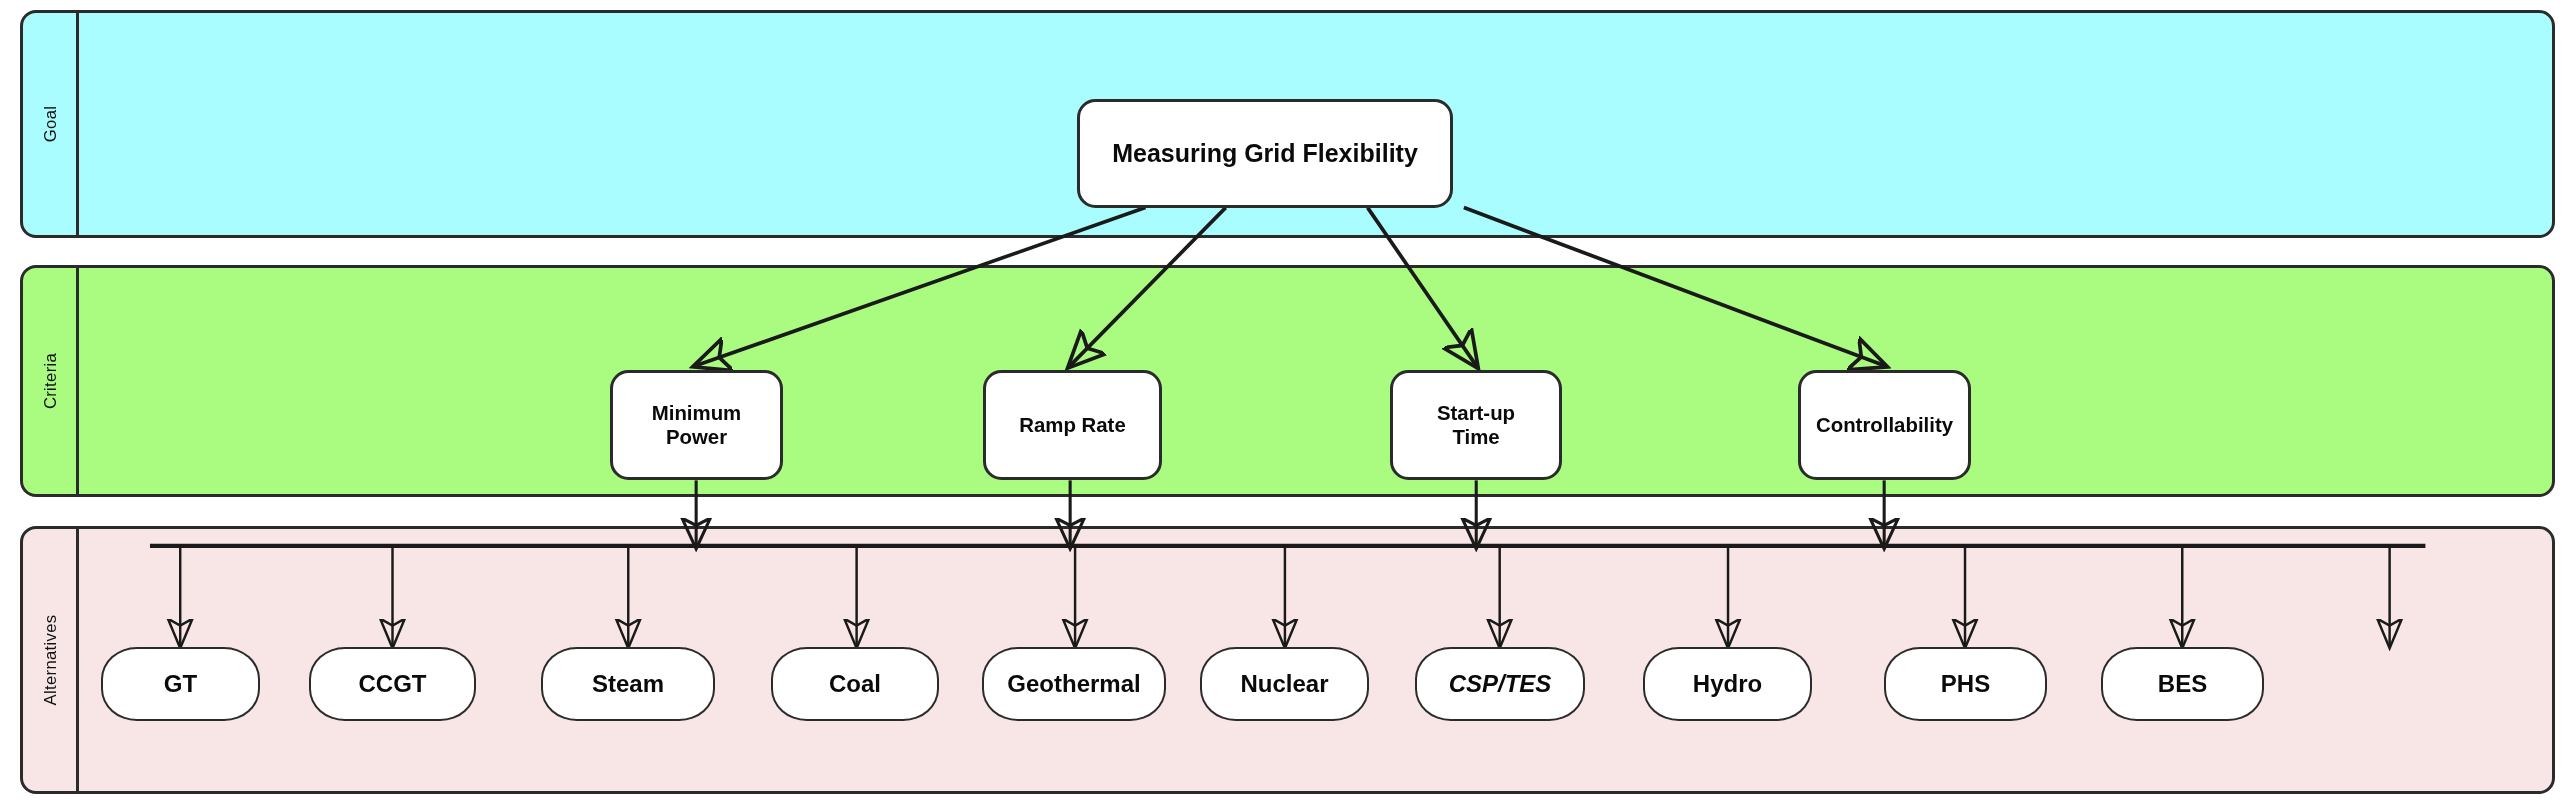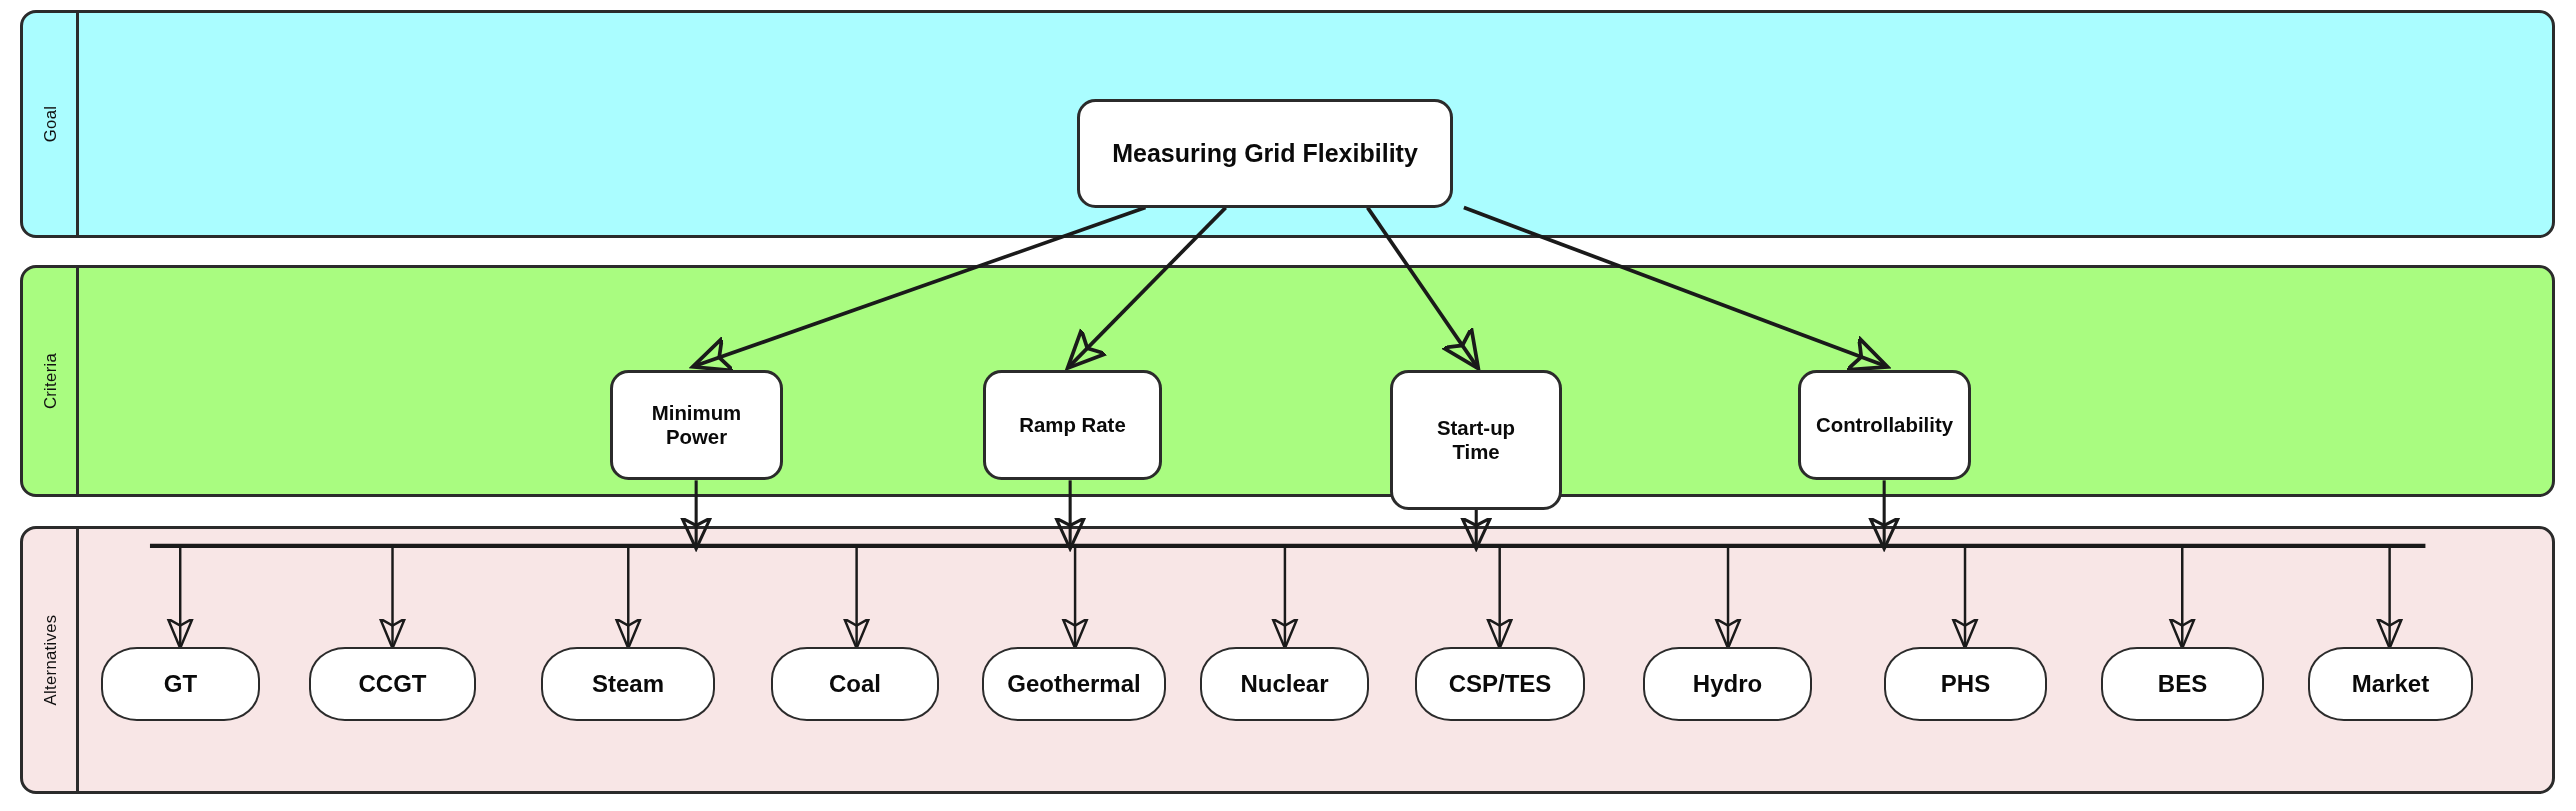--- a/index.html
+++ b/index.html
@@ -196,21 +196,21 @@
     <span>
       <span>Minimum</span><br>
       <span>Power</span>
     </span>
   </div>
 
   <div class="node node-criteria" style="left:983px; top:370px; width:179px; height:110px;">
     <span>Ramp Rate</span>
   </div>
 
-  <div class="node node-criteria" style="left:1390px; top:370px; width:172px; height:140px;">
+  <div class="node node-criteria" style="left:1390px; top:370px; width:172px; height:110px;">
     <span>
       <span>Start-up</span><br>
       <span>Time</span>
     </span>
   </div>
 
   <div class="node node-criteria" style="left:1798px; top:370px; width:173px; height:110px;justify-content:center;">
     <span>Controllability</span>
   </div>
 
@@ -231,34 +231,31 @@
   </div>
 
   <div class="node node-alt" style="left:982px; top:647px; width:184px; height:74px;">
     <span>Geothermal</span>
   </div>
 
   <div class="node node-alt" style="left:1200px; top:647px; width:169px; height:74px;">
     <span>Nuclear</span>
   </div>
 
-  <div class="node node-alt" style="left:1415px; top:647px; width:170px; height:74px;">
+  <div class="node node-alt" style="left:1415px; top:647px; width:170px; height:74px;font-style:italic;">
     <span>CSP/TES</span>
   </div>
 
   <div class="node node-alt" style="left:1643px; top:647px; width:169px; height:74px;">
     <span>Hydro</span>
   </div>
 
   <div class="node node-alt" style="left:1884px; top:647px; width:163px; height:74px;">
     <span>PHS</span>
   </div>
 
   <div class="node node-alt" style="left:2101px; top:647px; width:163px; height:74px;">
     <span>BES</span>
   </div>
 
-  <div class="node node-alt" style="left:2308px; top:647px; width:165px; height:74px;">
-    <span>Market</span>
-  </div>
 
 </div>
 
 
 </body></html>

